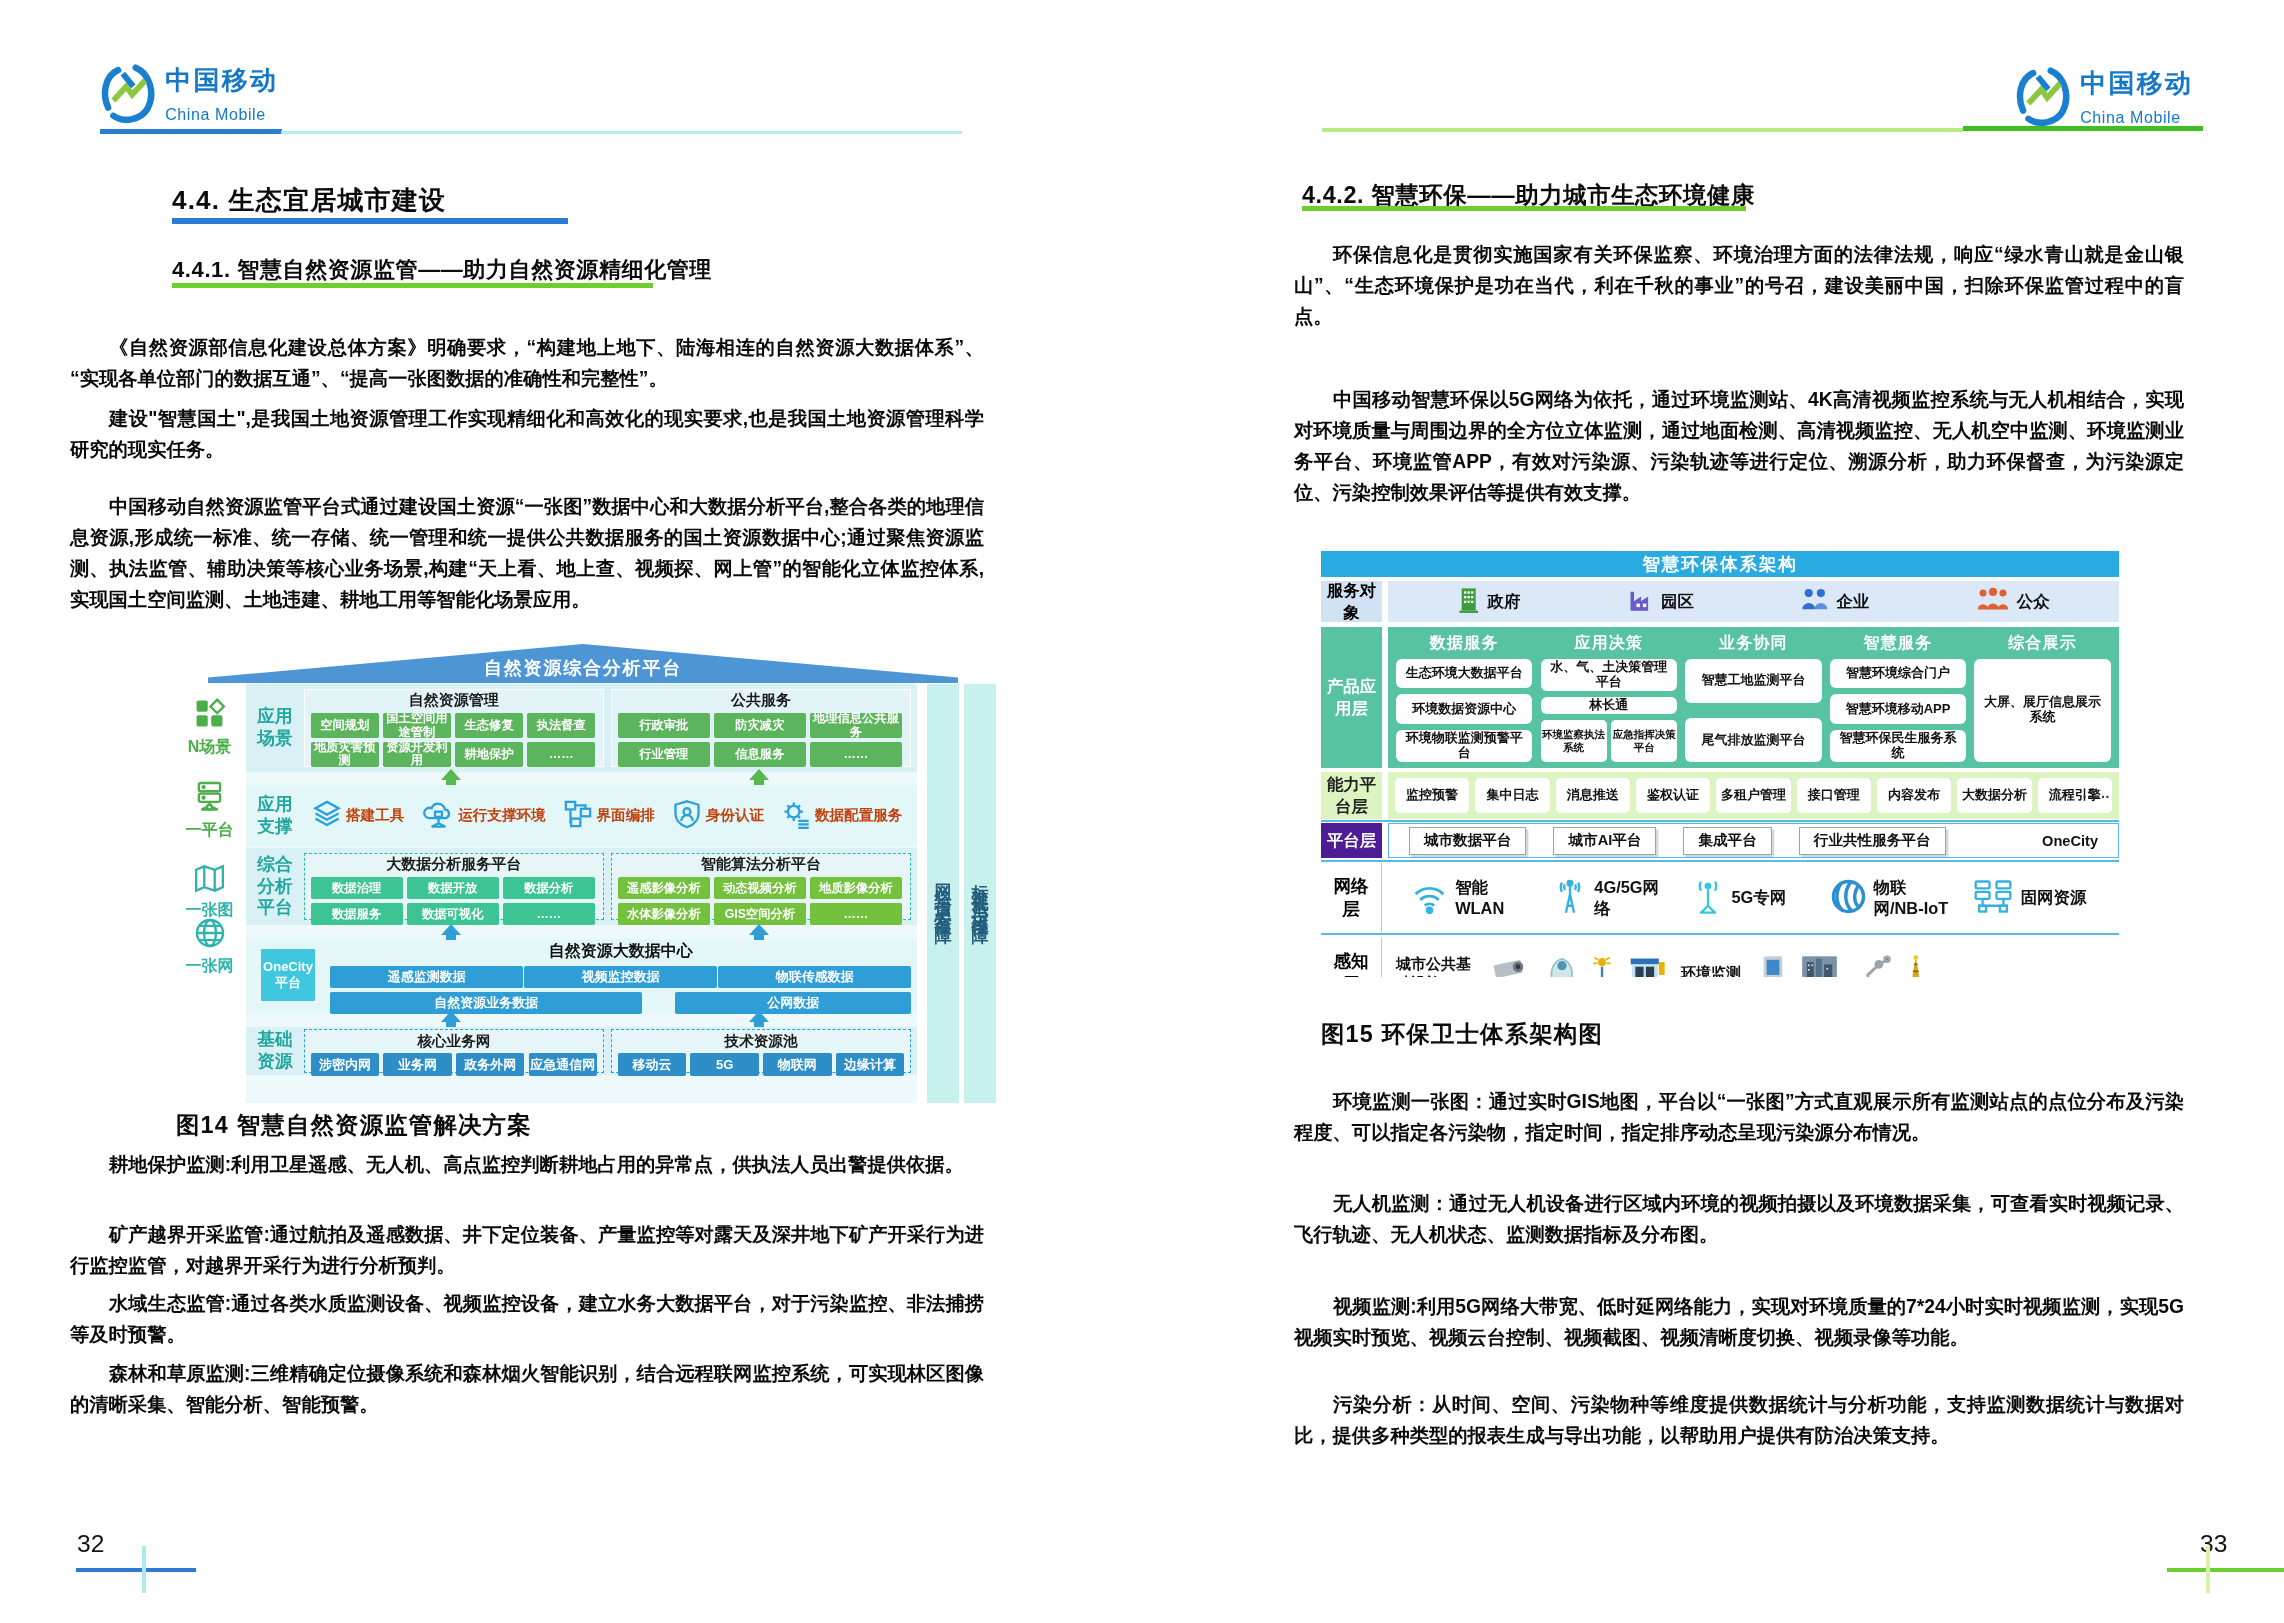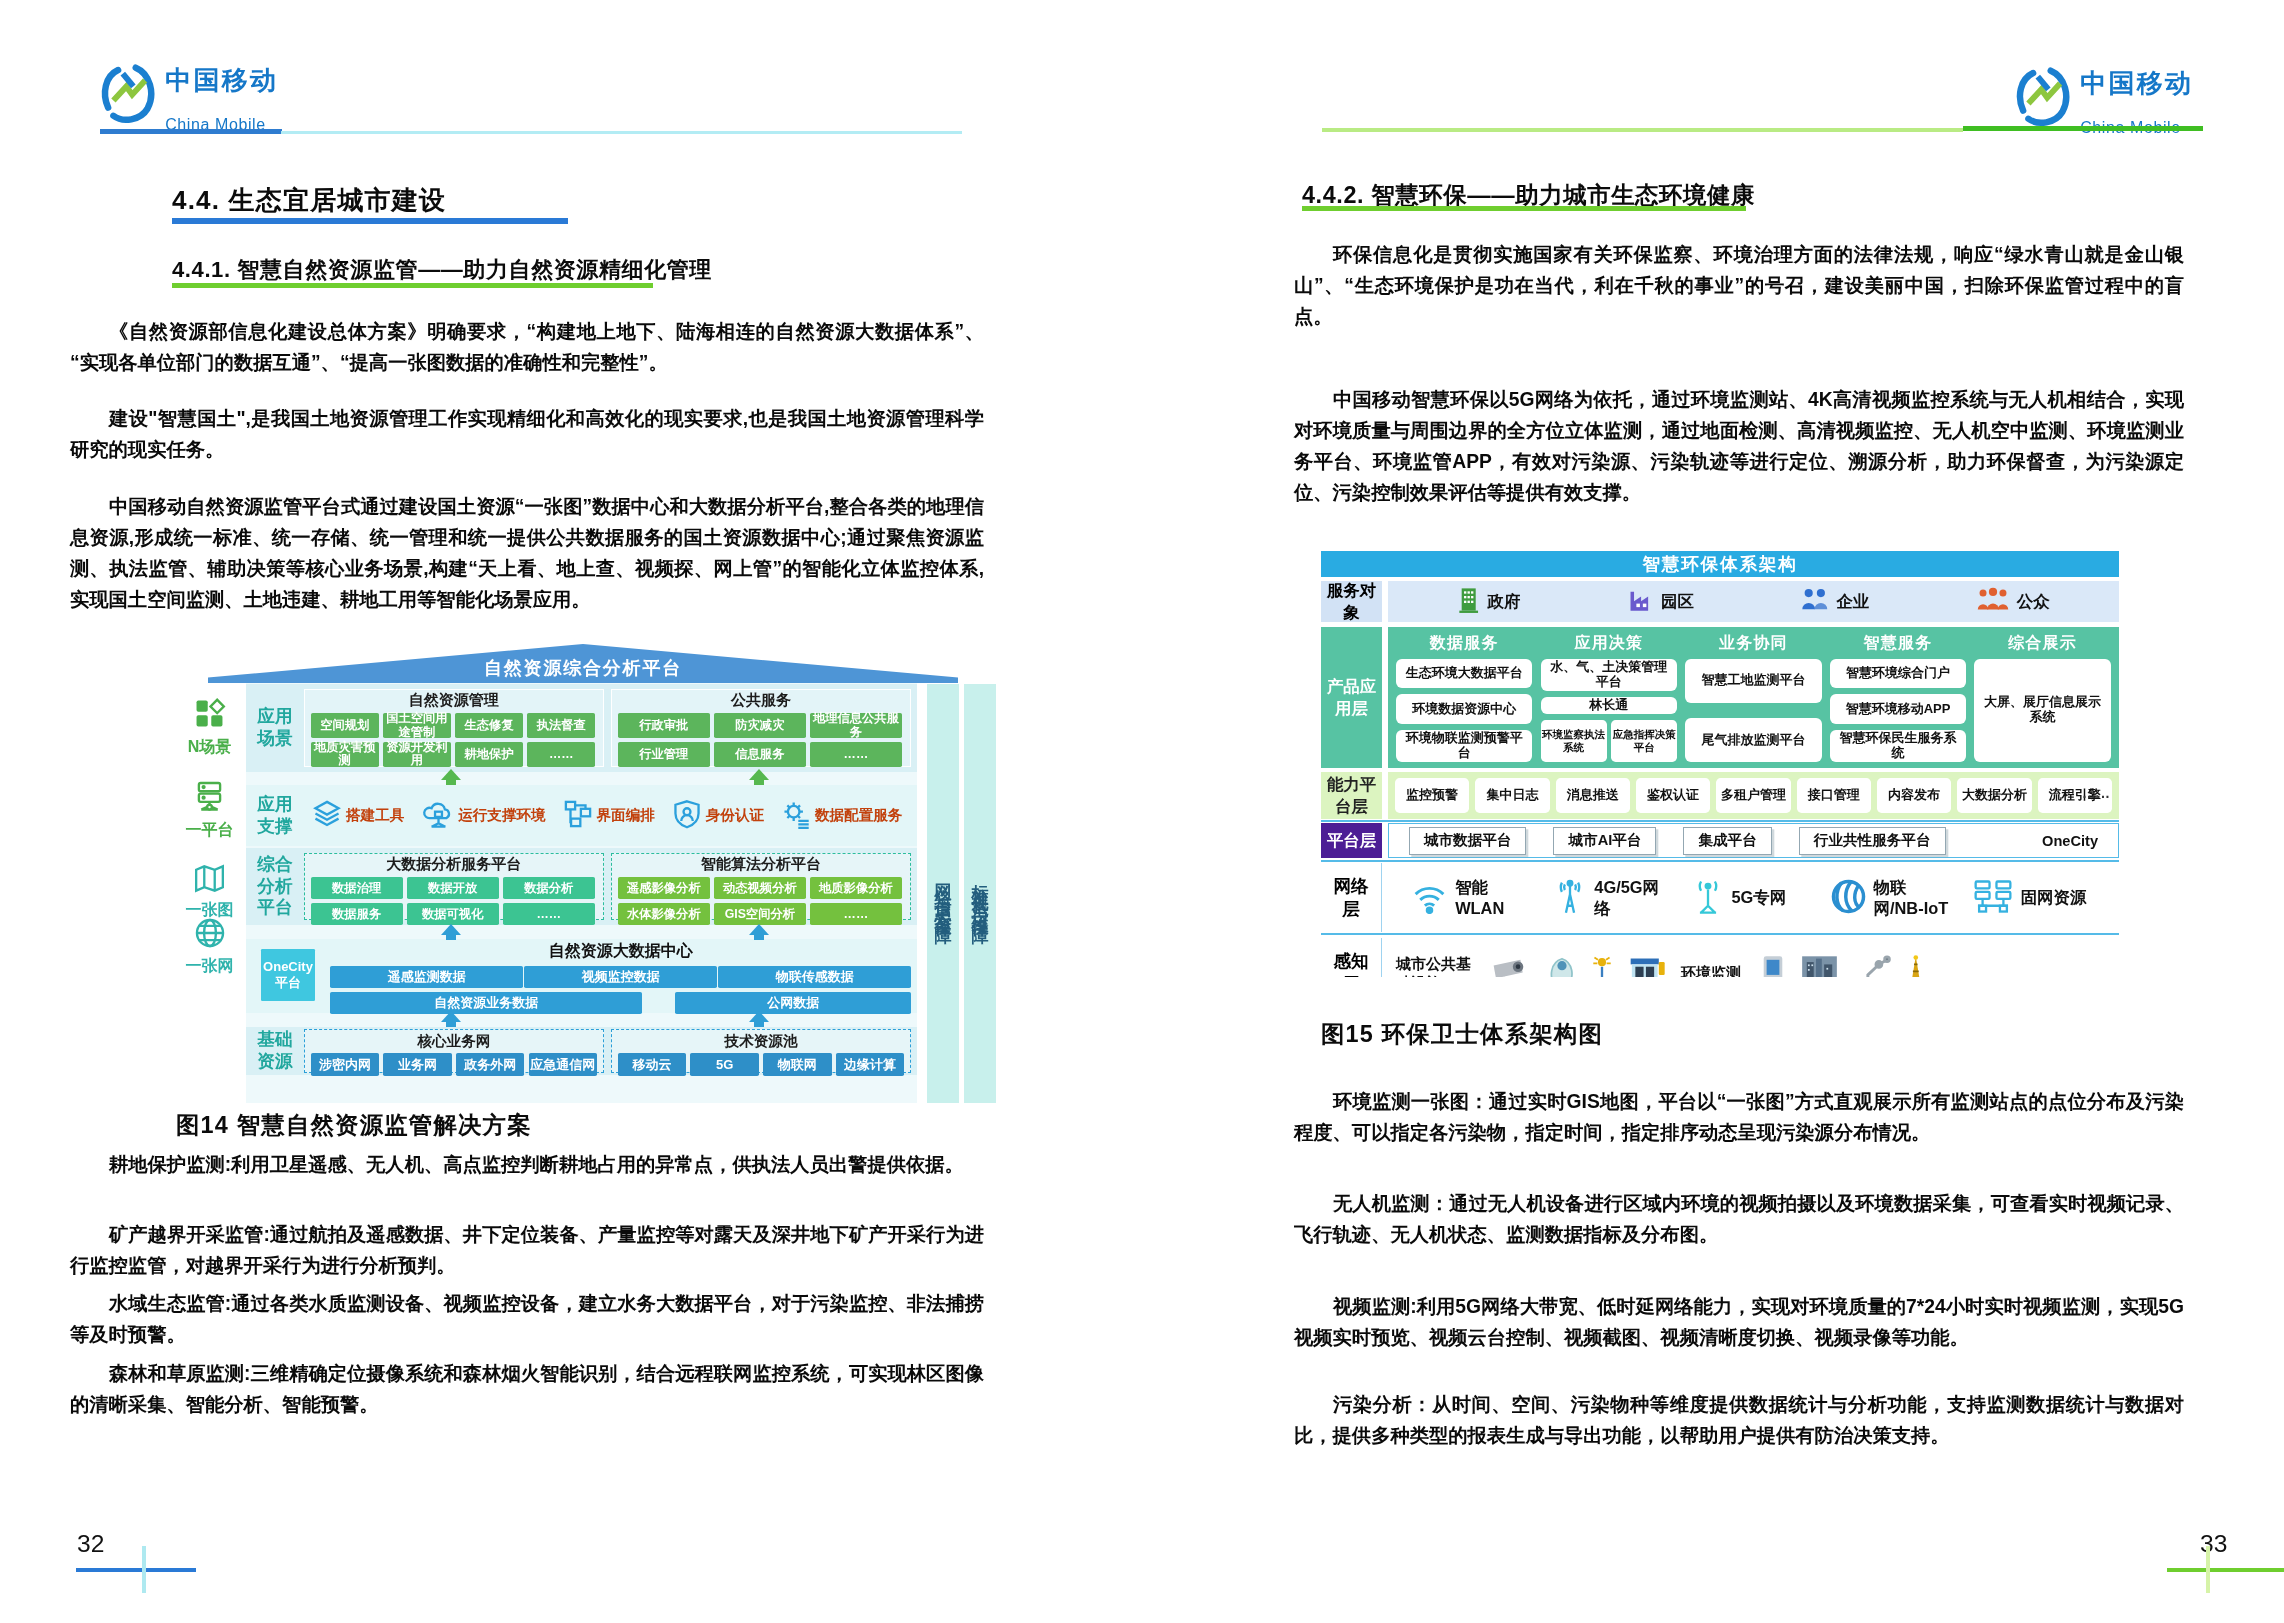--- a/index.html
+++ b/index.html
@@ -3,21 +3,21 @@
 <meta charset="utf-8">
 <style>
   *{margin:0;padding:0;box-sizing:border-box}
   html,body{width:2284px;height:1624px}
   body{position:relative;background:#fff;font-family:"Liberation Sans","DejaVu Sans",sans-serif;color:#0b0b0b;overflow:hidden}
   .abs{position:absolute}
 
   
   .logo{display:flex;align-items:flex-start;gap:8.2px}
   .lg-cn{font-size:26px;font-weight:bold;color:#1577c8;letter-spacing:2.3px}
-  .lg-en{font-size:16px;color:#1577c8;margin-top:18px;letter-spacing:0.6px}
+  .lg-en{font-size:16px;color:#1577c8;margin-top:8px;letter-spacing:0.6px}
 
   
   .rule{position:absolute;height:4.1px}
   .ul{position:absolute}
 
   
   .h1{font-size:26px;font-weight:bold;letter-spacing:1.2px}
   .h2{font-size:22px;font-weight:bold;letter-spacing:0.6px}
   .para{font-size:19.3px;line-height:31px;font-weight:600;text-align:justify;text-indent:39px;color:#0a0a0a}
   .para-l{left:70px;width:914px}
@@ -137,21 +137,21 @@
   </div>
   <div class="rule" style="left:100px;top:129px;width:182px;background:#2e7cd0;height:4.7px"></div>
   <div class="rule" style="left:281px;top:131px;width:681px;background:#b3ecf4;height:2.9px"></div>
 
   <div class="abs h1" style="left:172px;top:183px">4.4. 生态宜居城市建设</div>
   <div class="ul" style="left:172px;top:218px;width:396px;height:5.9px;background:#2a7ad6"></div>
 
   <div class="abs h2" style="left:172px;top:255px">4.4.1. 智慧自然资源监管——助力自然资源精细化管理</div>
   <div class="ul" style="left:172px;top:283px;width:481px;height:5.3px;background:#6fce2f"></div>
 
-  <p class="abs para para-l" style="top:316px">《自然资源部信息化建设总体方案》明确要求，“构建地上地下、陆海相连的自然资源大数据体系”、“实现各单位部门的数据互通”、“提高一张图数据的准确性和完整性”。</p>
+  <p class="abs para para-l" style="top:332px">《自然资源部信息化建设总体方案》明确要求，“构建地上地下、陆海相连的自然资源大数据体系”、“实现各单位部门的数据互通”、“提高一张图数据的准确性和完整性”。</p>
   <p class="abs para para-l" style="top:403px">建设"智慧国土",是我国土地资源管理工作实现精细化和高效化的现实要求,也是我国土地资源管理科学研究的现实任务。</p>
   <p class="abs para para-l" style="top:491px">中国移动自然资源监管平台式通过建设国土资源“一张图”数据中心和大数据分析平台,整合各类的地理信息资源,形成统一标准、统一存储、统一管理和统一提供公共数据服务的国土资源数据中心;通过聚焦资源监测、执法监管、辅助决策等核心业务场景,构建“天上看、地上查、视频探、网上管”的智能化立体监控体系,实现国土空间监测、土地违建、耕地工用等智能化场景应用。</p>
 
   <div class="abs f14">
     <div class="roof">自然资源综合分析平台</div>
     <div class="f14-bg"></div>
 
     <div class="side-item side-green" style="left:0;top:53px">
       <span>
         <svg width="33" height="33" viewBox="0 0 56 56">

